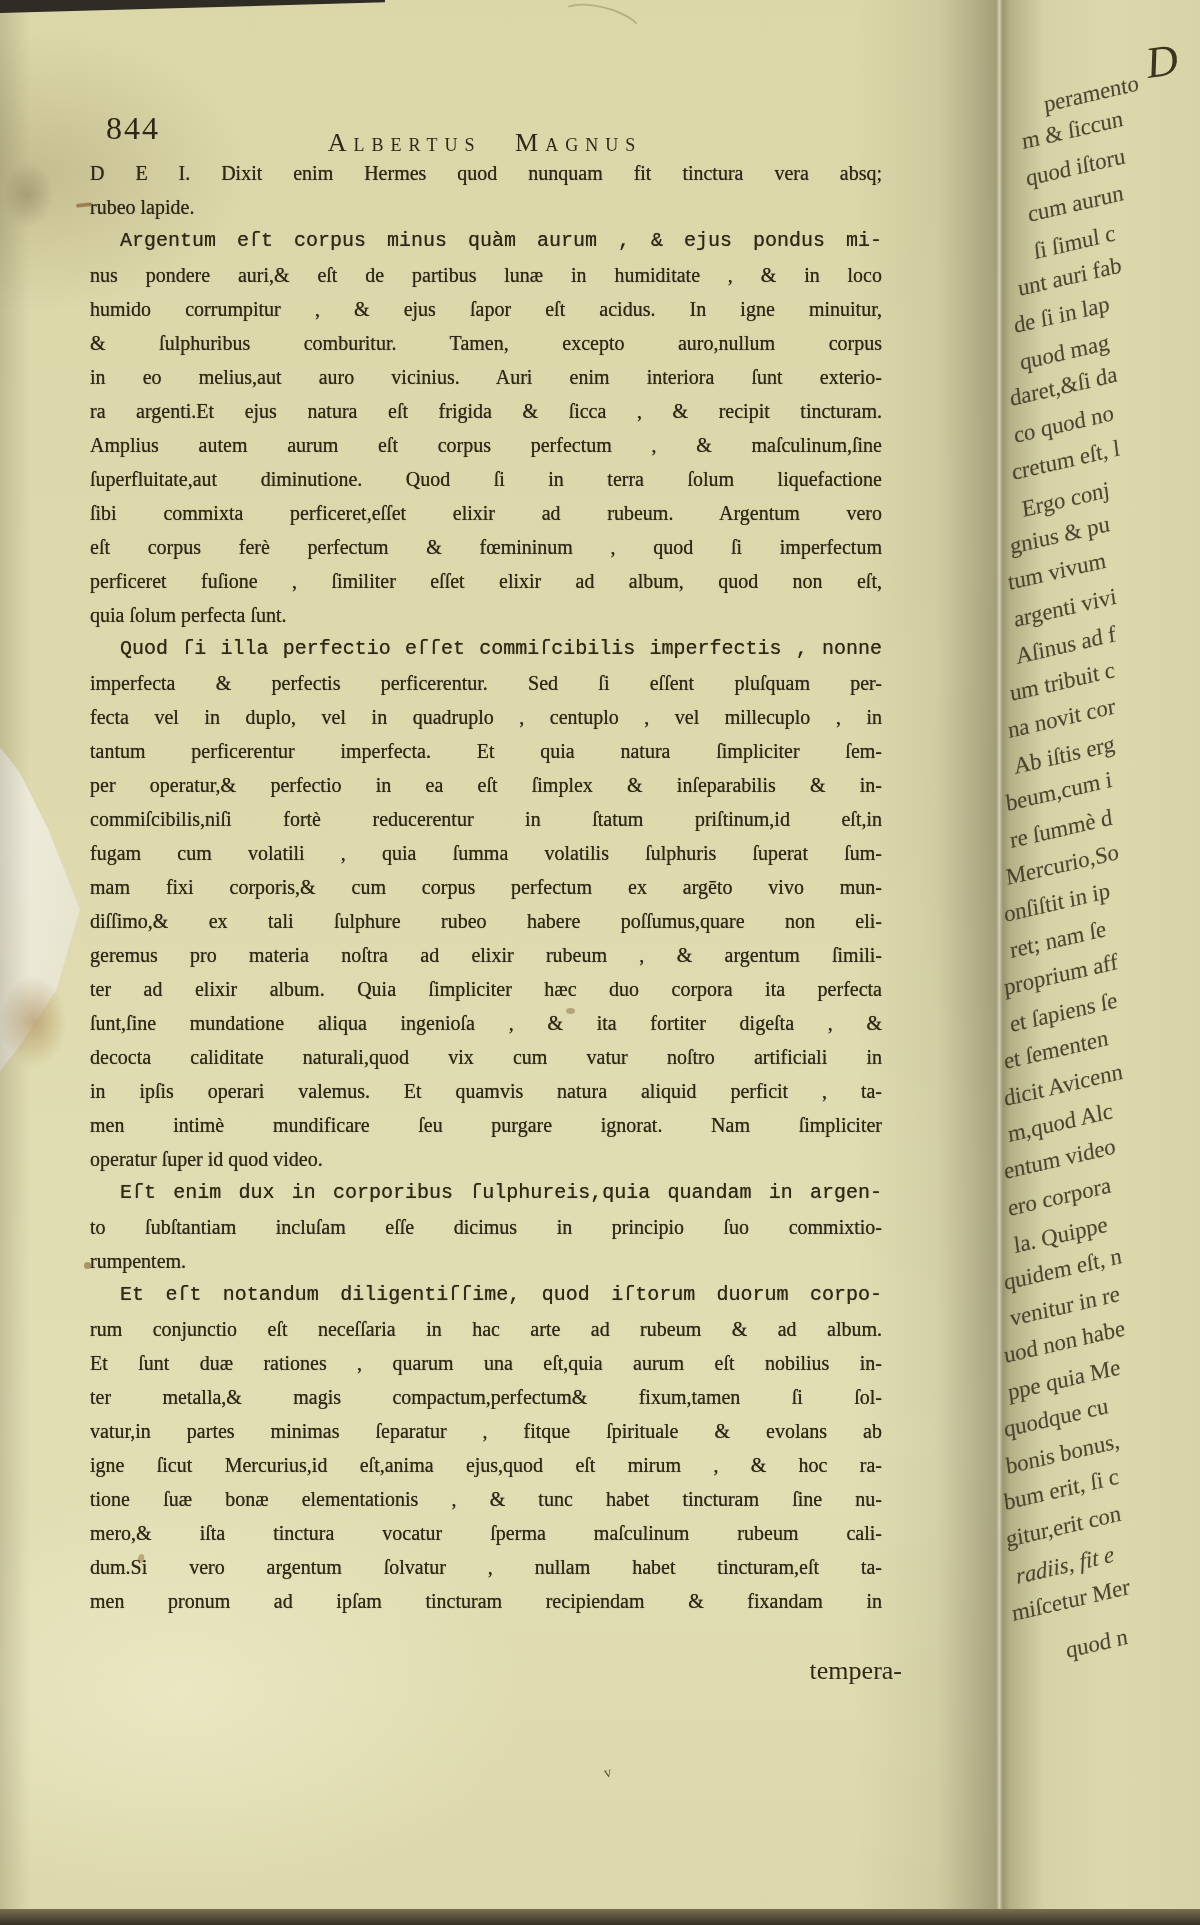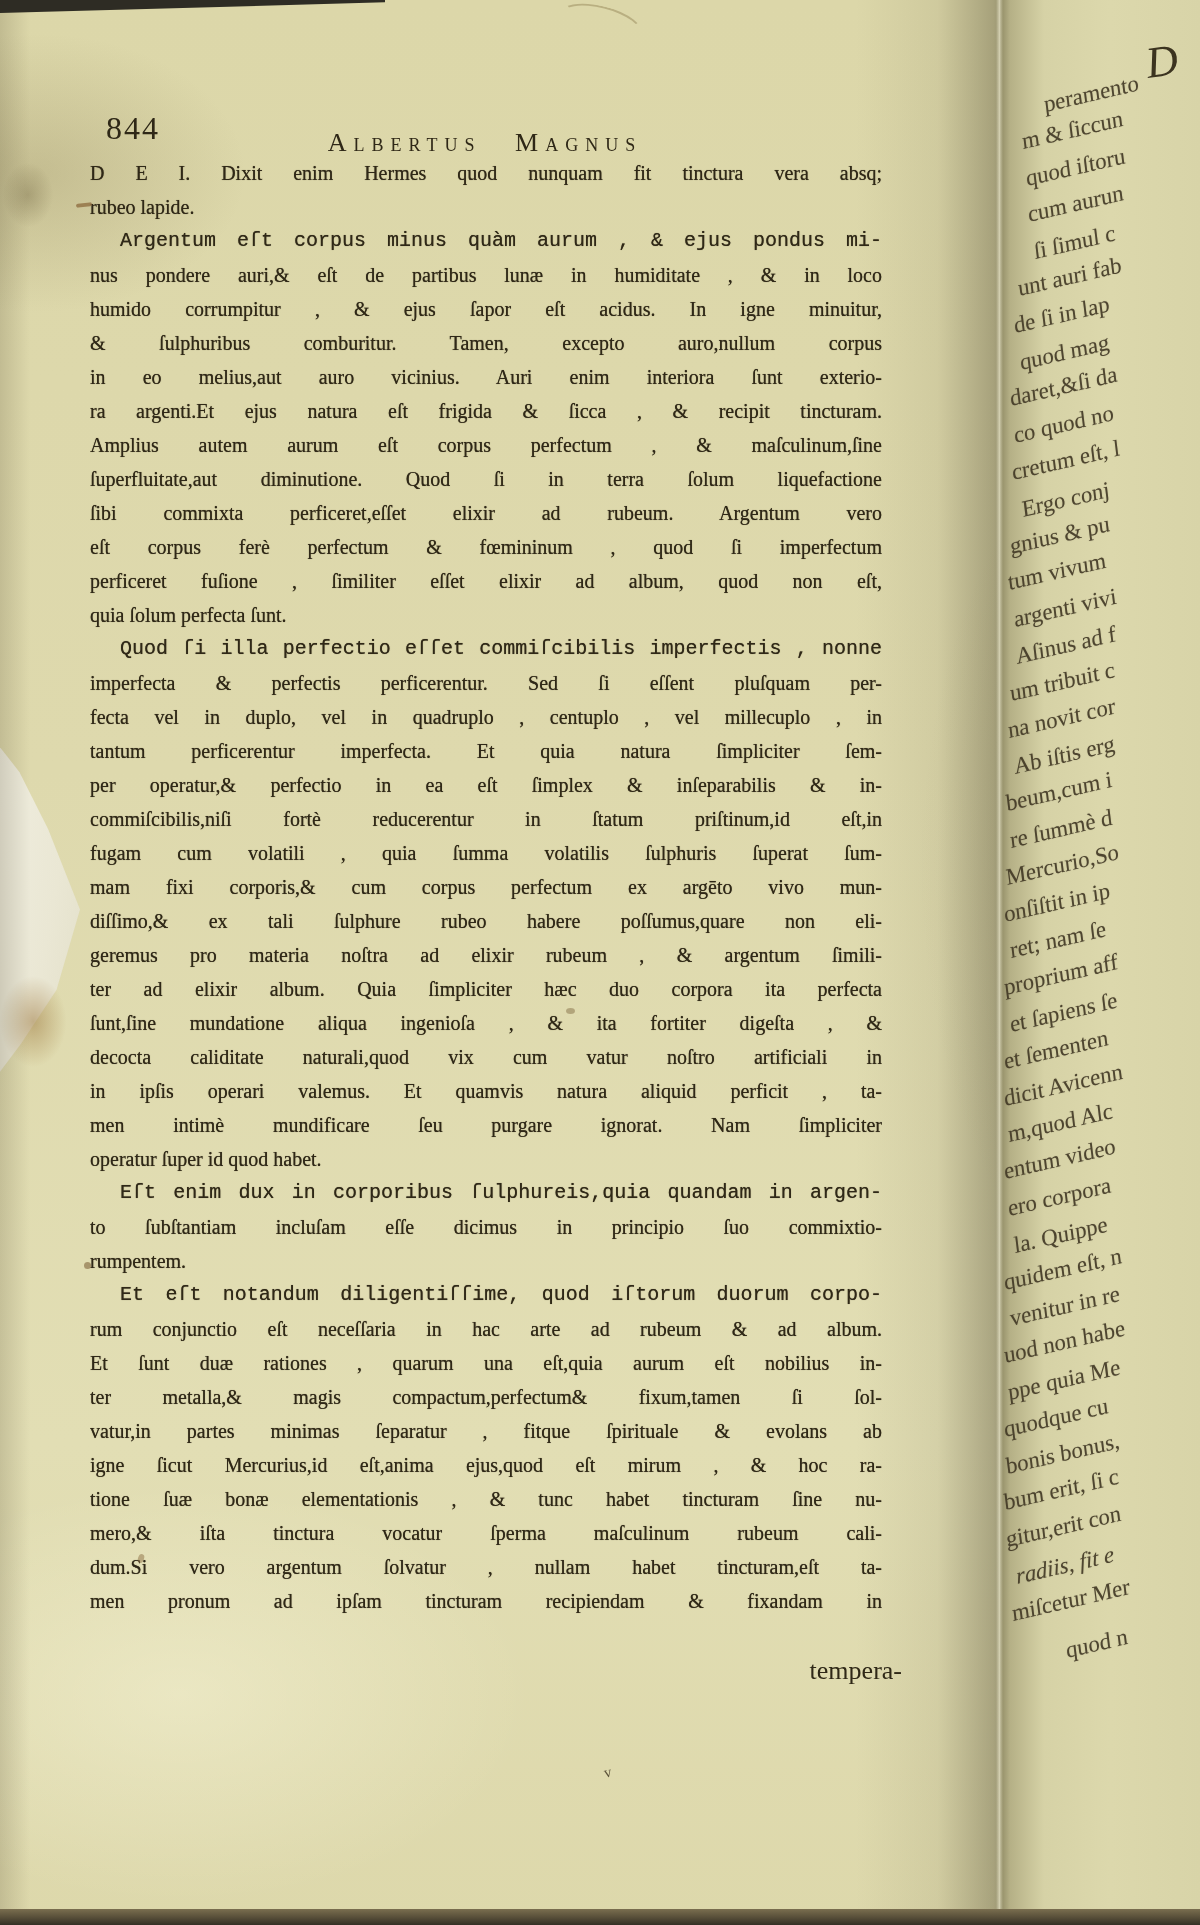--- a/index.html
+++ b/index.html
@@ -224,21 +224,21 @@
         <div class="line just">commiſcibilis,niſi fortè reducerentur in ſtatum priſtinum,id eſt,in</div>
         <div class="line just">fugam cum volatili , quia  ſumma  volatilis  ſulphuris ſuperat ſum-</div>
         <div class="line just">mam fixi corporis,&amp;  cum  corpus perfectum  ex argēto vivo mun-</div>
         <div class="line just">diſſimo,&amp; ex tali ſulphure rubeo habere poſſumus,quare non eli-</div>
         <div class="line just">geremus pro materia noſtra ad elixir rubeum , &amp; argentum ſimili-</div>
         <div class="line just">ter ad elixir album. Quia ſimpliciter hæc duo corpora ita perfecta</div>
         <div class="line just">ſunt,ſine  mundatione  aliqua  ingenioſa , &amp;  ita  fortiter  digeſta , &amp;</div>
         <div class="line just">decocta caliditate naturali,quod vix cum vatur noſtro artificiali  in</div>
         <div class="line just">in ipſis operari valemus.   Et quamvis  natura  aliquid  perficit , ta-</div>
         <div class="line just">men intimè  mundificare  ſeu  purgare  ignorat.   Nam  ſimpliciter</div>
-        <div class="line">operatur  ſuper  id quod habet.</div>
+        <div class="line">operatur  ſuper  id quod video.</div>
       </div>
       <div class="para">
         <div class="line just first">Eſt enim dux in corporibus ſulphureis,quia quandam in argen-</div>
         <div class="line just">to ſubſtantiam incluſam eſſe dicimus in principio ſuo commixtio-</div>
         <div class="line">rumpentem.</div>
       </div>
       <div class="para">
         <div class="line just first">Et eſt notandum diligentiſſime,  quod iſtorum  duorum  corpo-</div>
         <div class="line just">rum conjunctio eſt neceſſaria in hac arte ad rubeum &amp; ad album.</div>
         <div class="line just">Et ſunt duæ rationes , quarum una eſt,quia aurum eſt nobilius in-</div>

